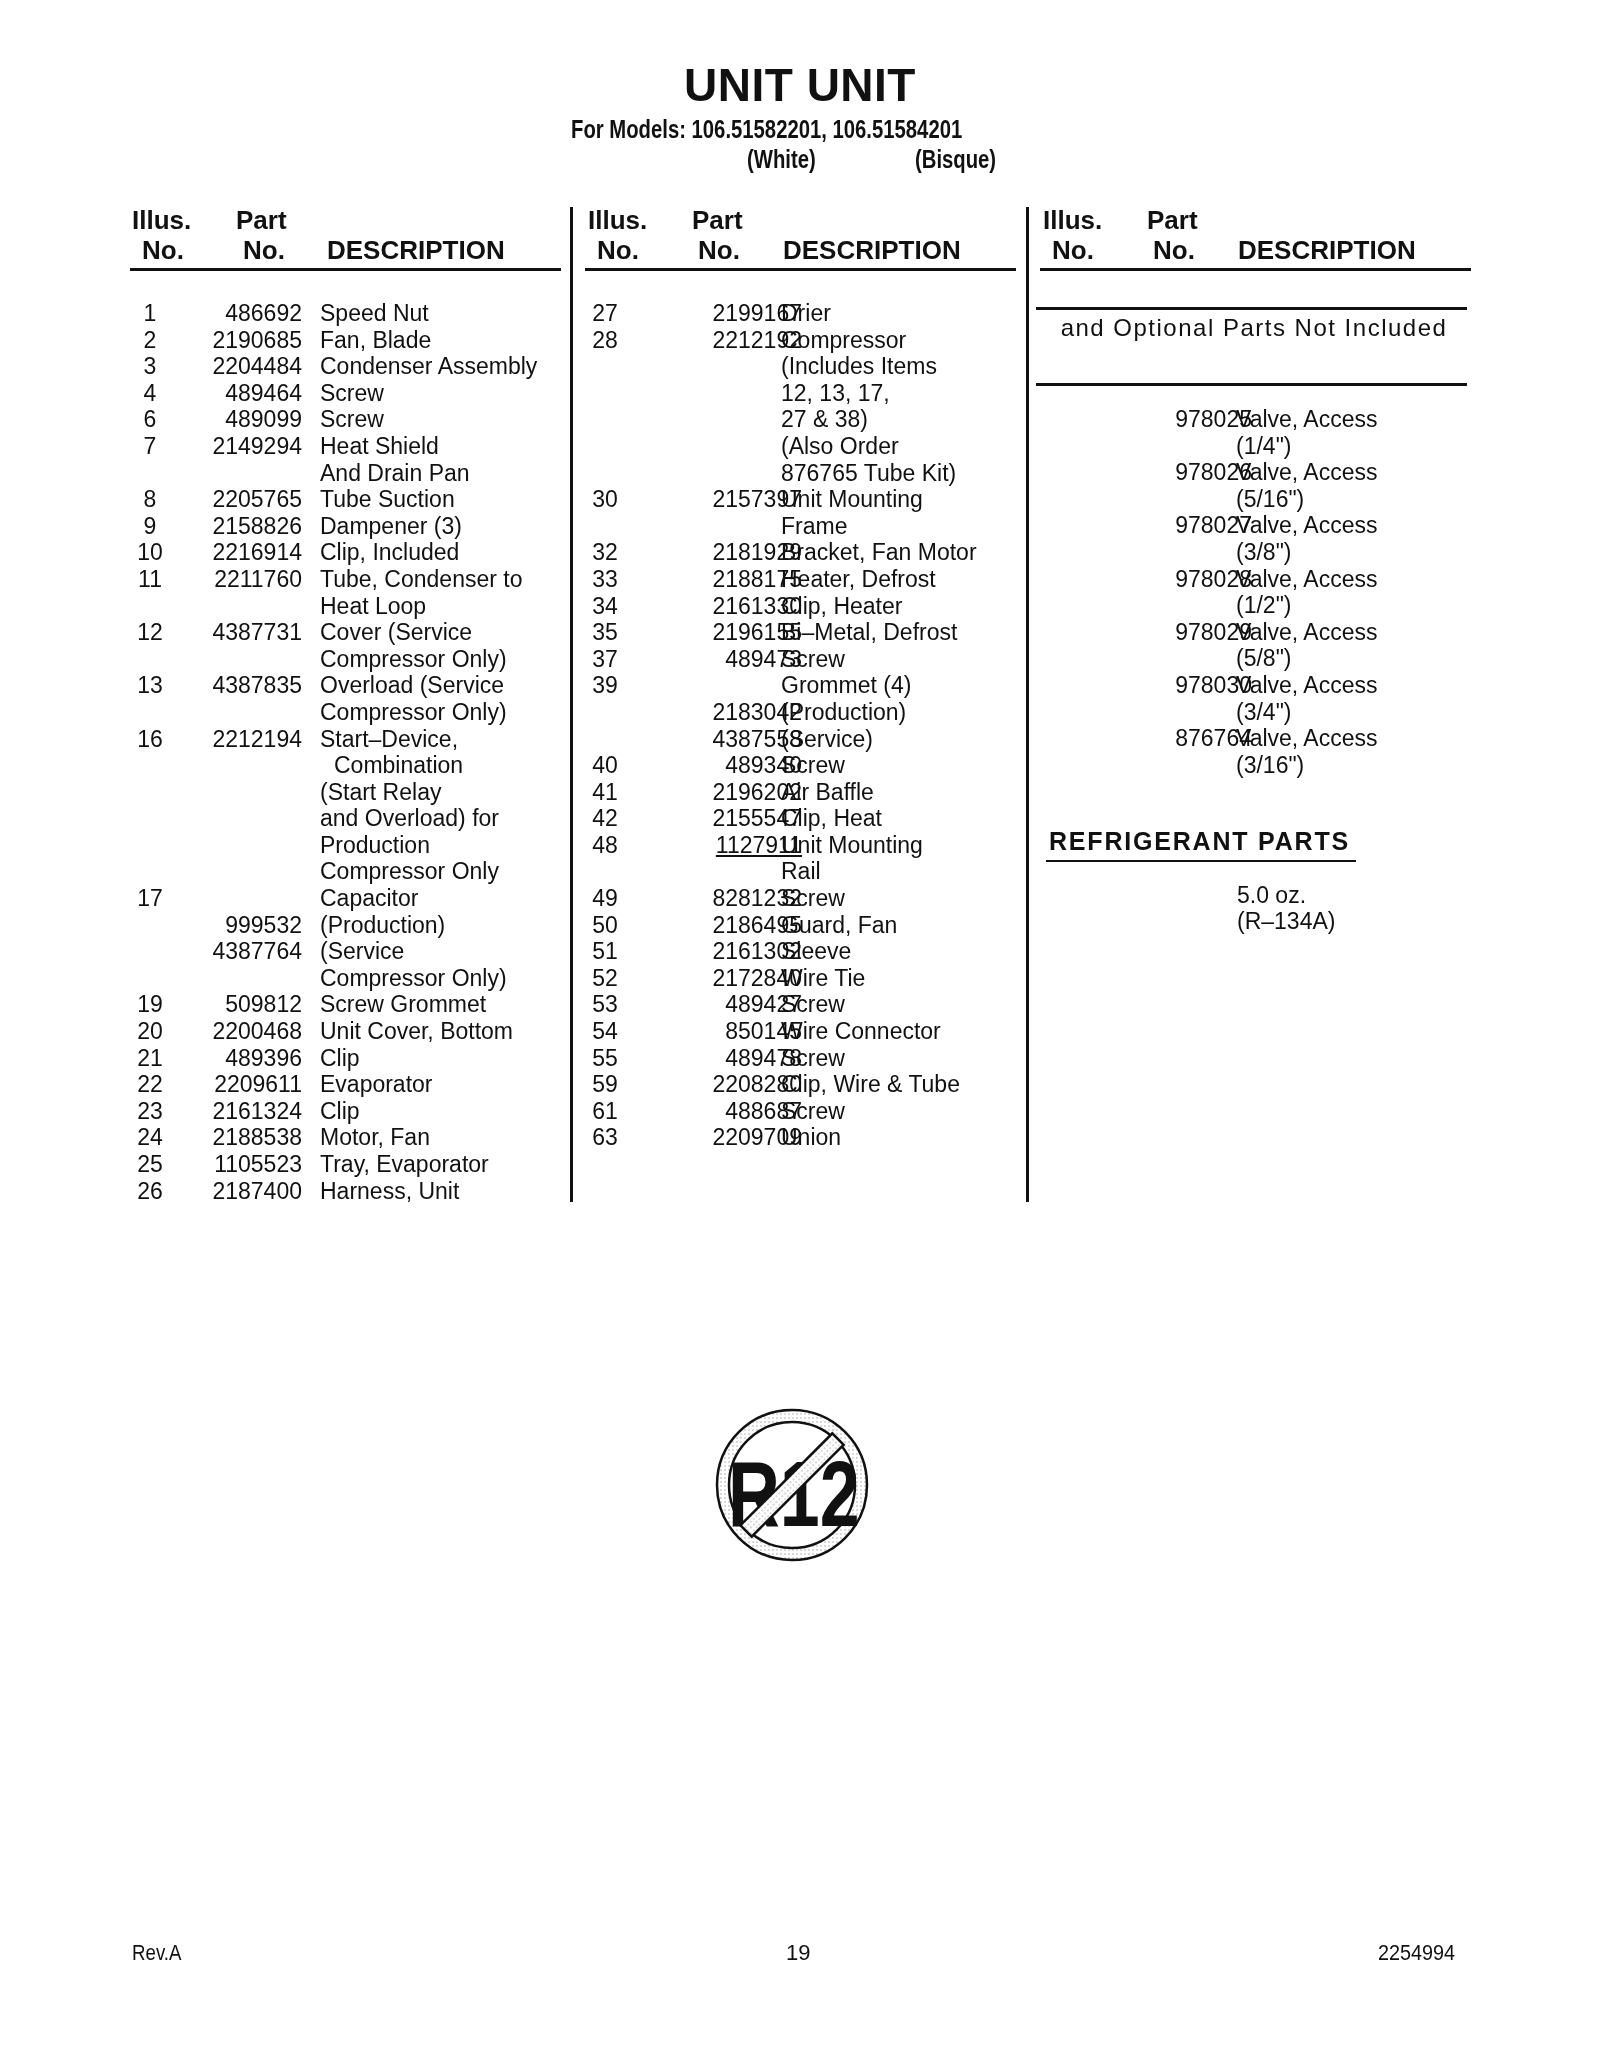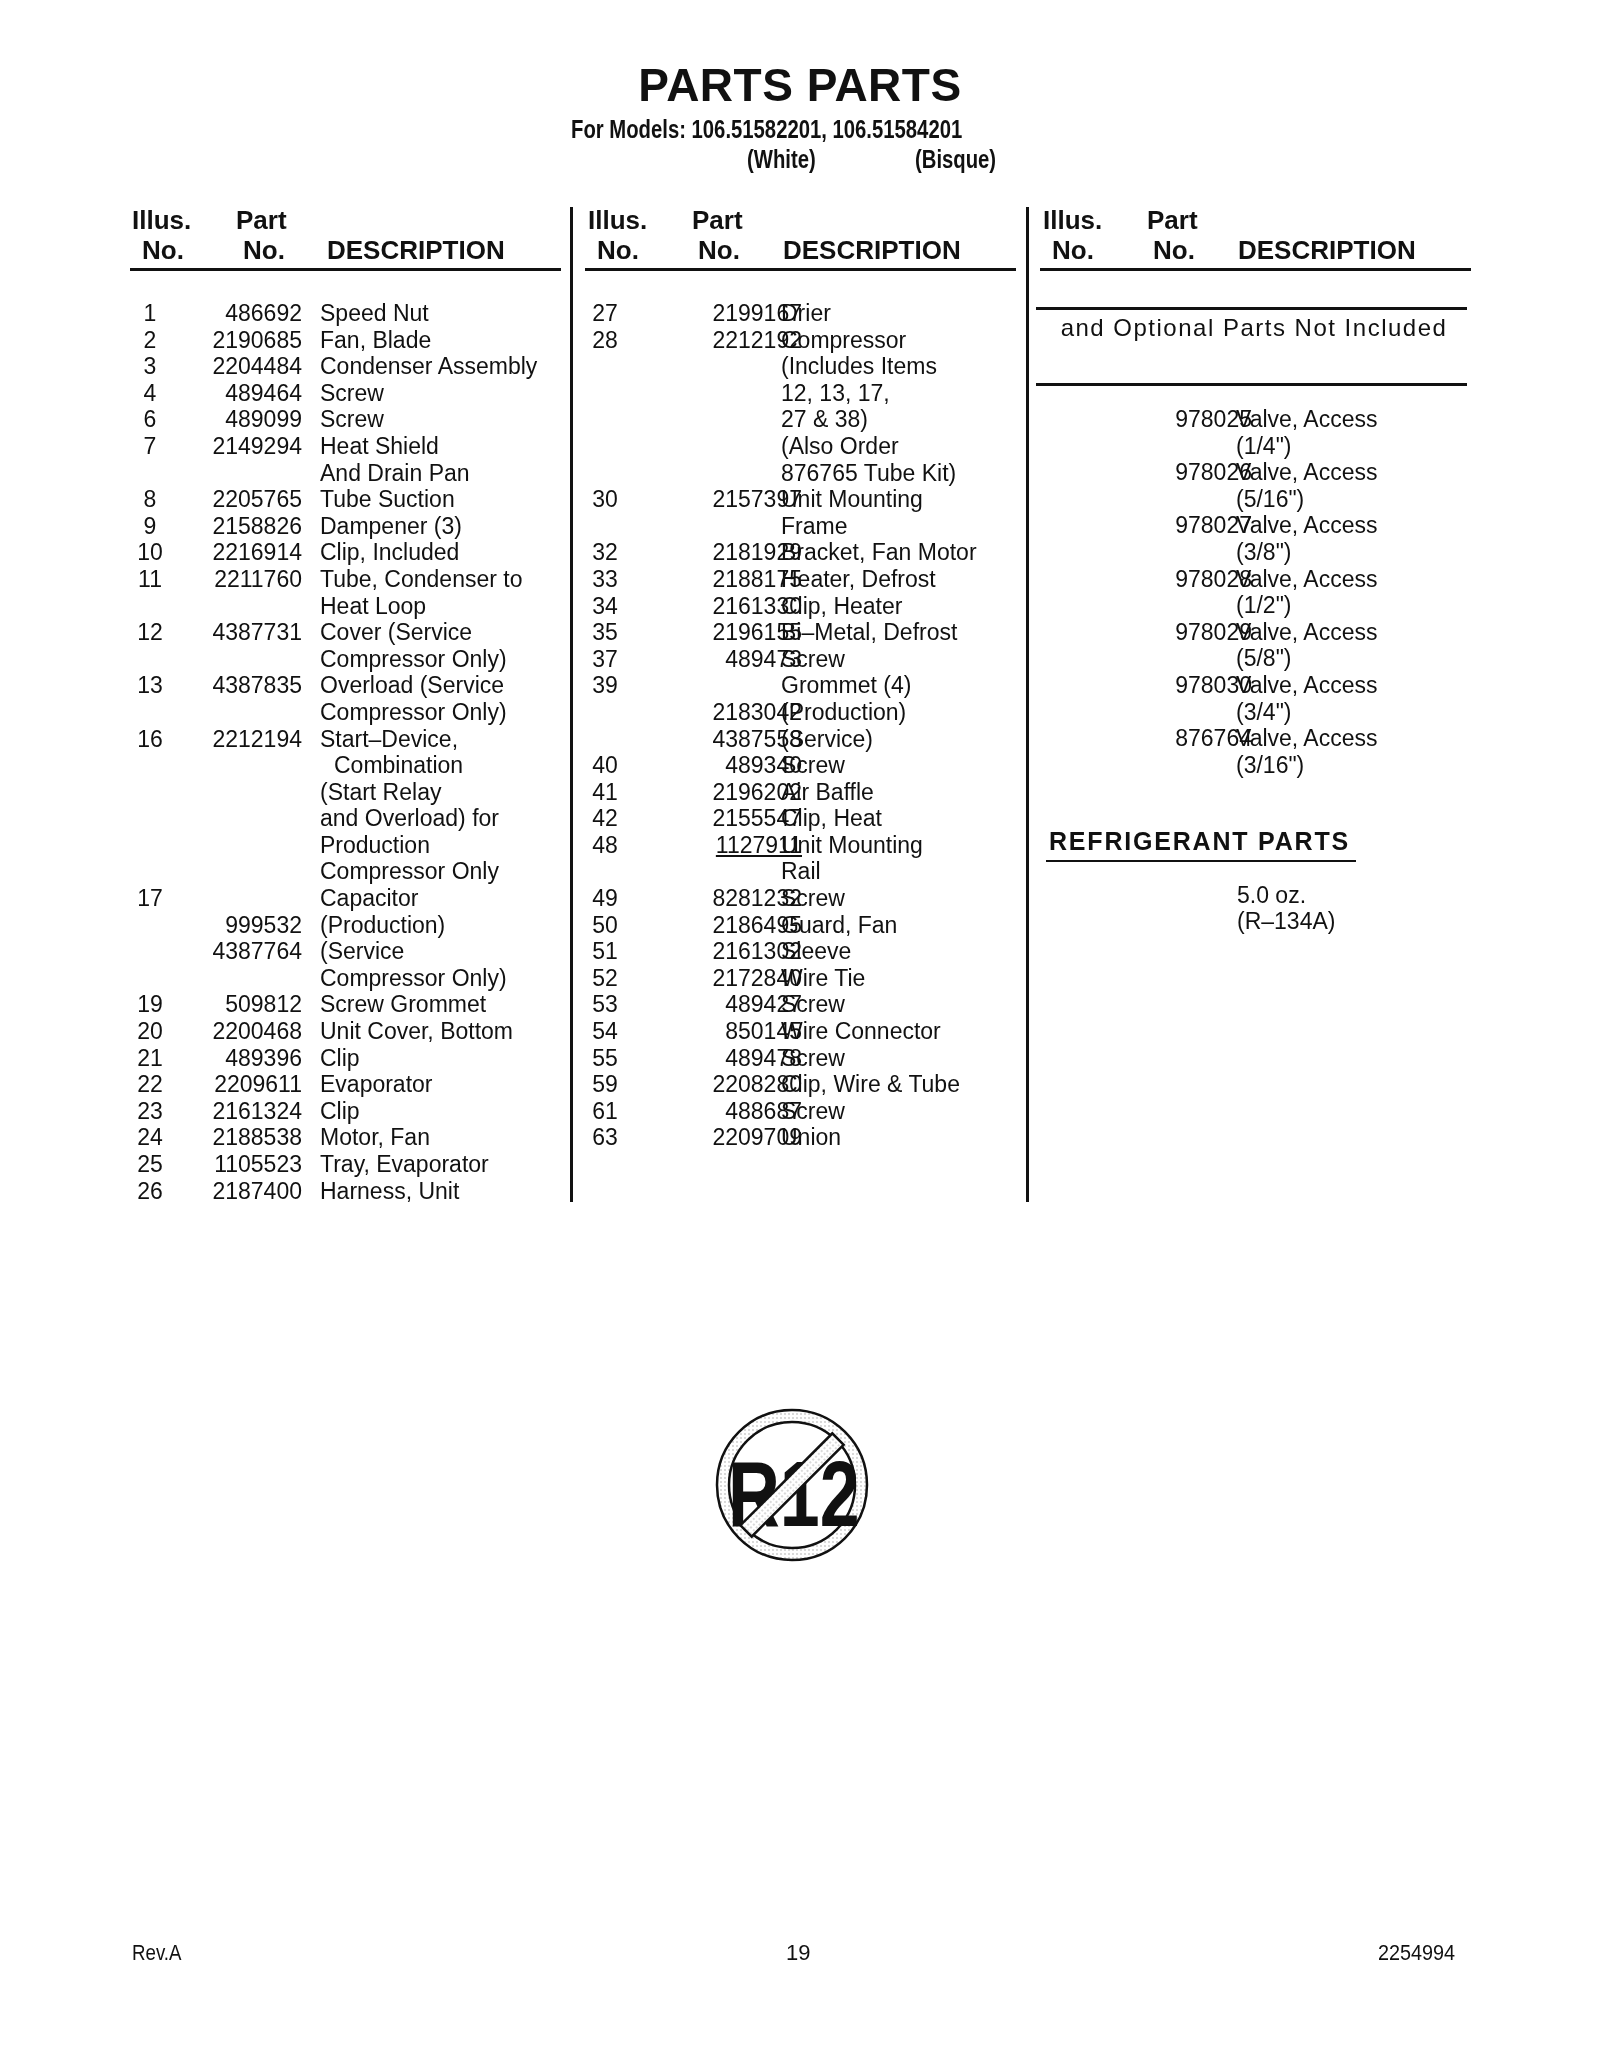--- a/index.html
+++ b/index.html
@@ -38,21 +38,21 @@
       position: absolute; left: 1049px; top: 829px; font-weight: bold; font-size: 25px;
       letter-spacing: 1.8px; line-height: 1; white-space: nowrap;
     }
     .refr-val { position: absolute; left: 1237px; font-size: 23px; line-height: 26.6px; }
     .logo { position: absolute; left: 715px; top: 1408px; width: 154px; height: 154px; }
     .footer { position: absolute; top: 1942px; font-size: 22px; line-height: 1; }
   </style>
 </head>
 <body>
 
-<div class="title">PARTS PARTS</div>
+<div class="title">UNIT UNIT</div>
 <div class="models">For Models: 106.51582201, 106.51584201</div>
 <div class="variant" style="left:747px;">(White)</div>
 <div class="variant" style="left:915px;">(Bisque)</div>
 
 <div>
   <div class="hdr" style="left:132px; top:205px;">Illus.</div>
   <div class="hdr" style="left:142px; top:235px;">No.</div>
   <div class="hdr" style="left:236px; top:205px;">Part</div>
   <div class="hdr" style="left:243px; top:235px;">No.</div>
   <div class="hdr" style="left:327px; top:235px;">DESCRIPTION</div>

